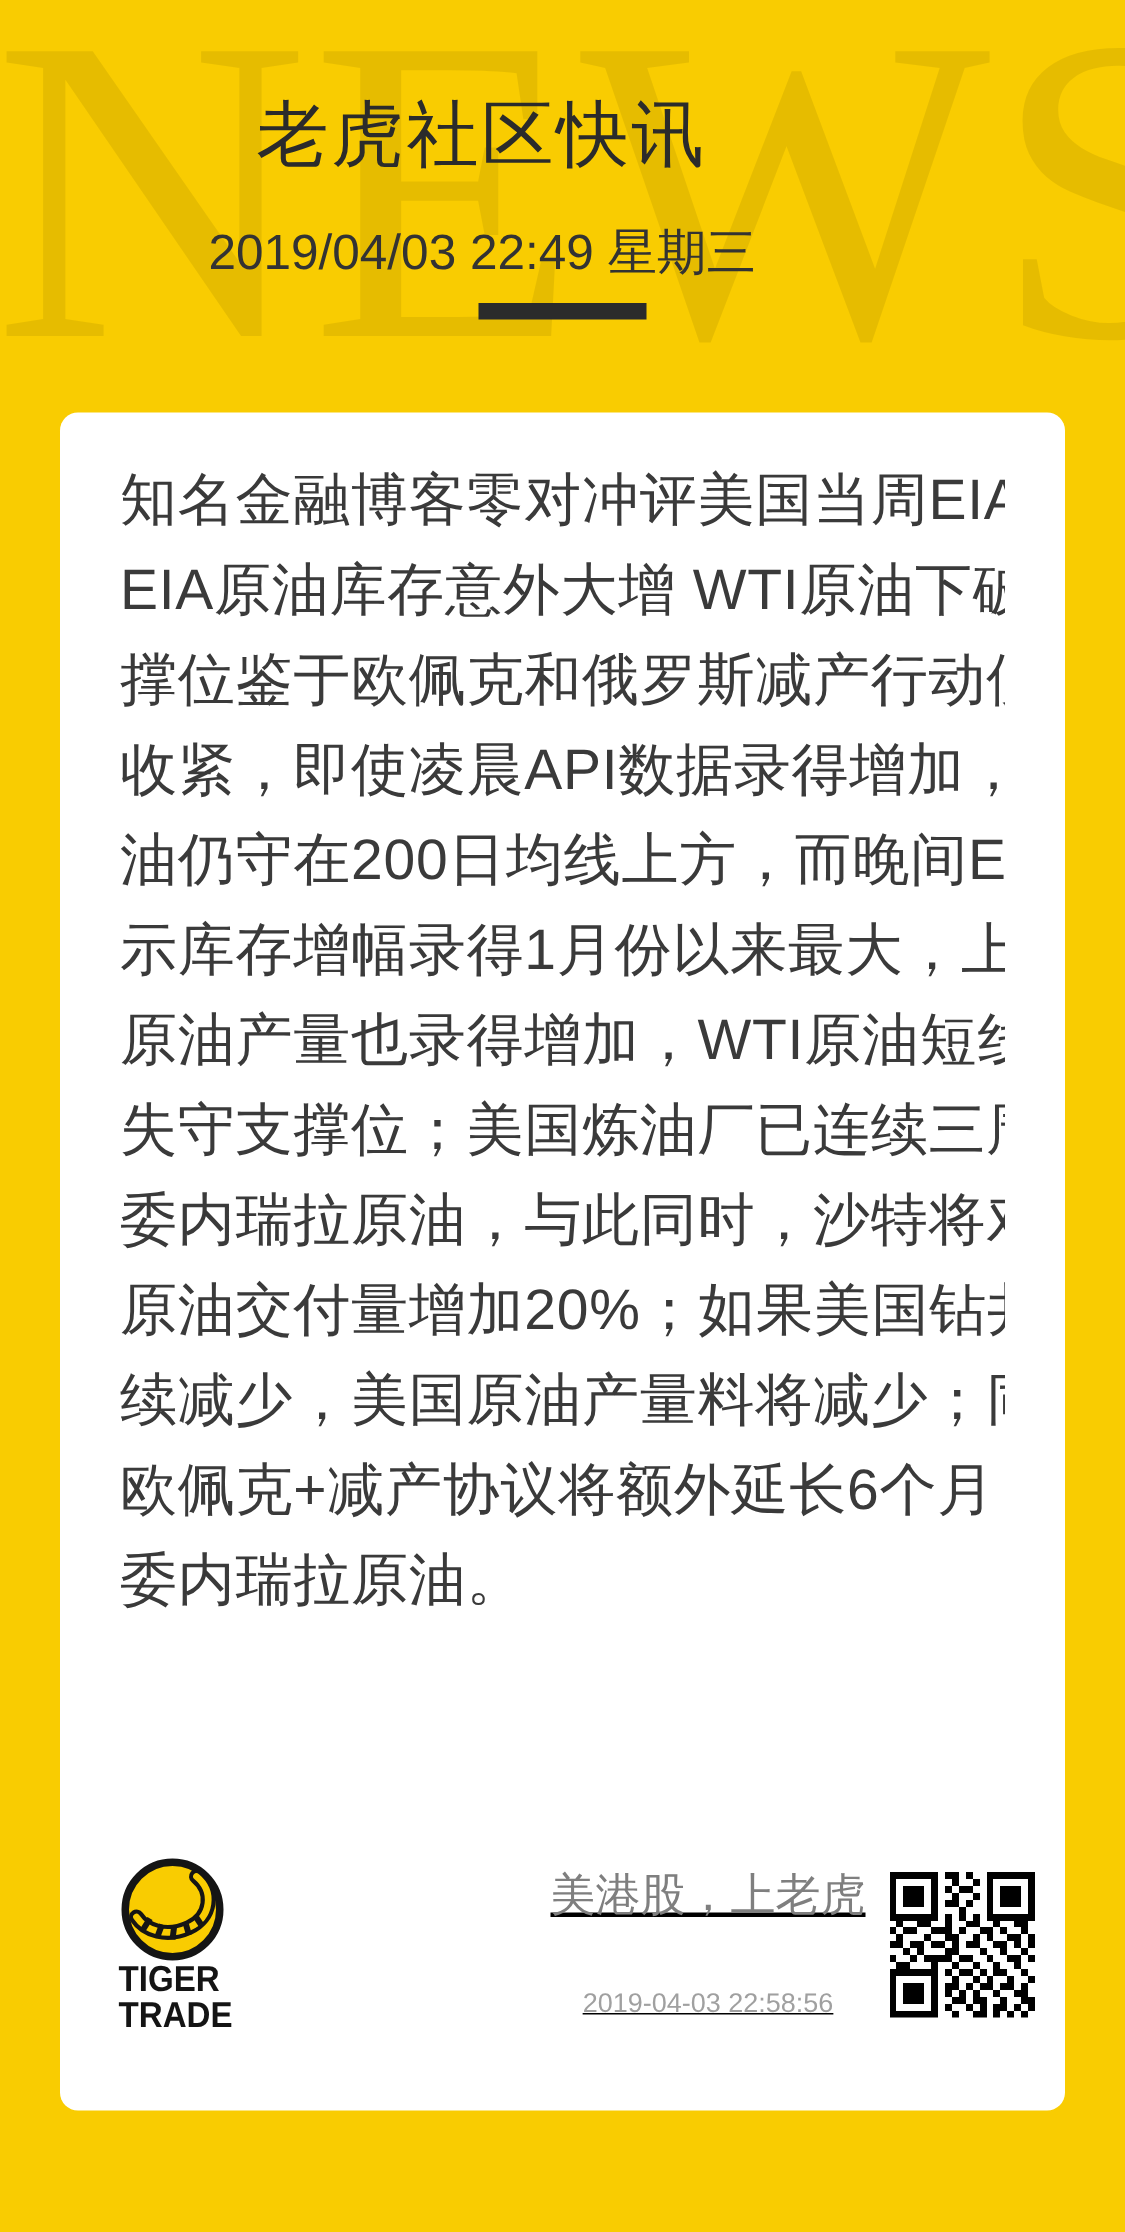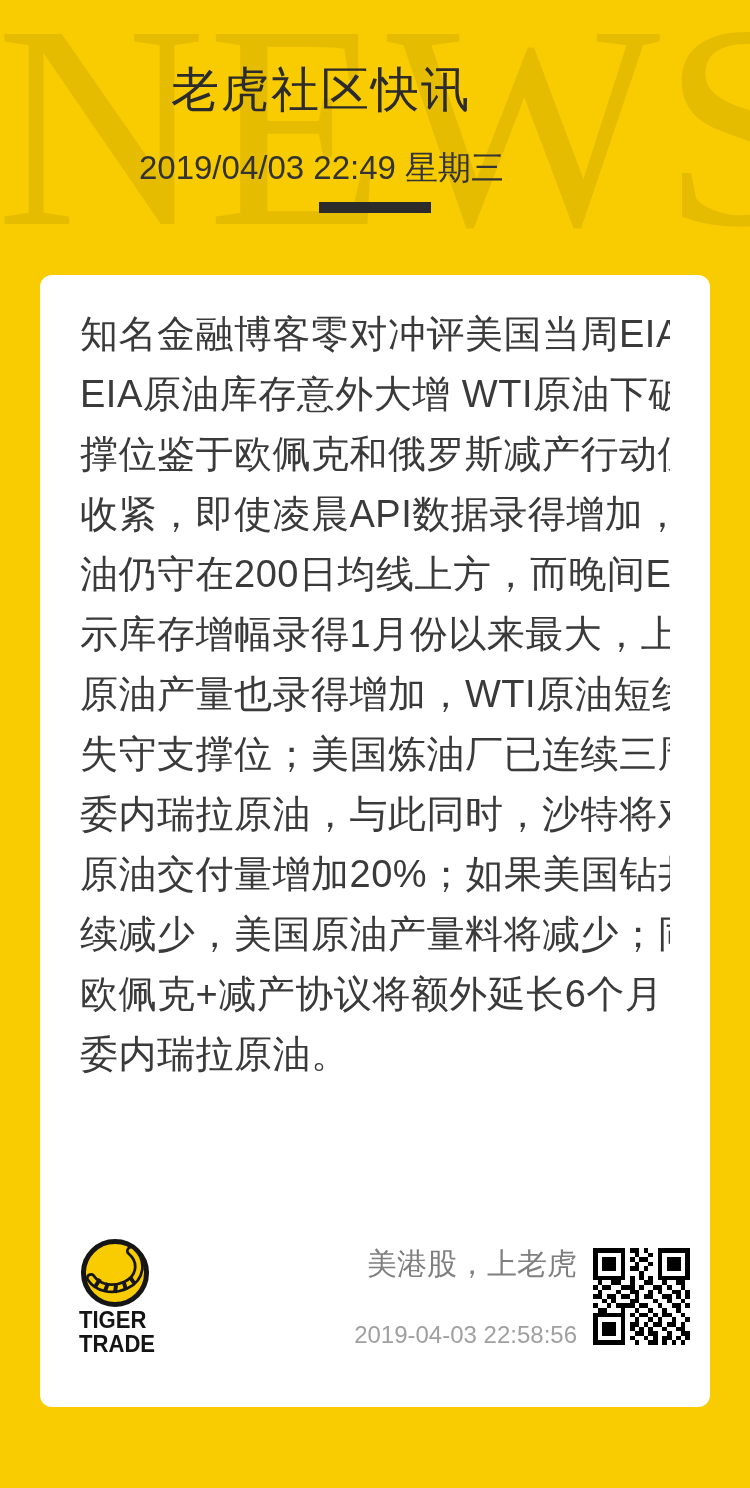--- a/index.html
+++ b/index.html
@@ -74,29 +74,30 @@
     font-size: 24px;
     line-height: 24px;
     font-weight: 700;
     color: #141414;
     letter-spacing: 0px;
     transform: scaleX(0.92);
     transform-origin: left center;
   }
   .footer-right {
     margin-left: auto;
-    text-align: right;
+    text-align: center;
+    text-decoration: underline;
   }
   .slogan {
     font-size: 30px;
     line-height: 40px;
     color: #7F7F7F;
   }
   .timestamp {
-    font-size: 24px;
+    font-size: 18px;
     line-height: 30px;
     color: #A0A0A0;
     margin-top: 36px;
   }
   .qr { margin-left: 16px; flex: 0 0 auto; }
 </style>
 </head>
 <body>
 
 <div class="watermark">NEWS</div>

